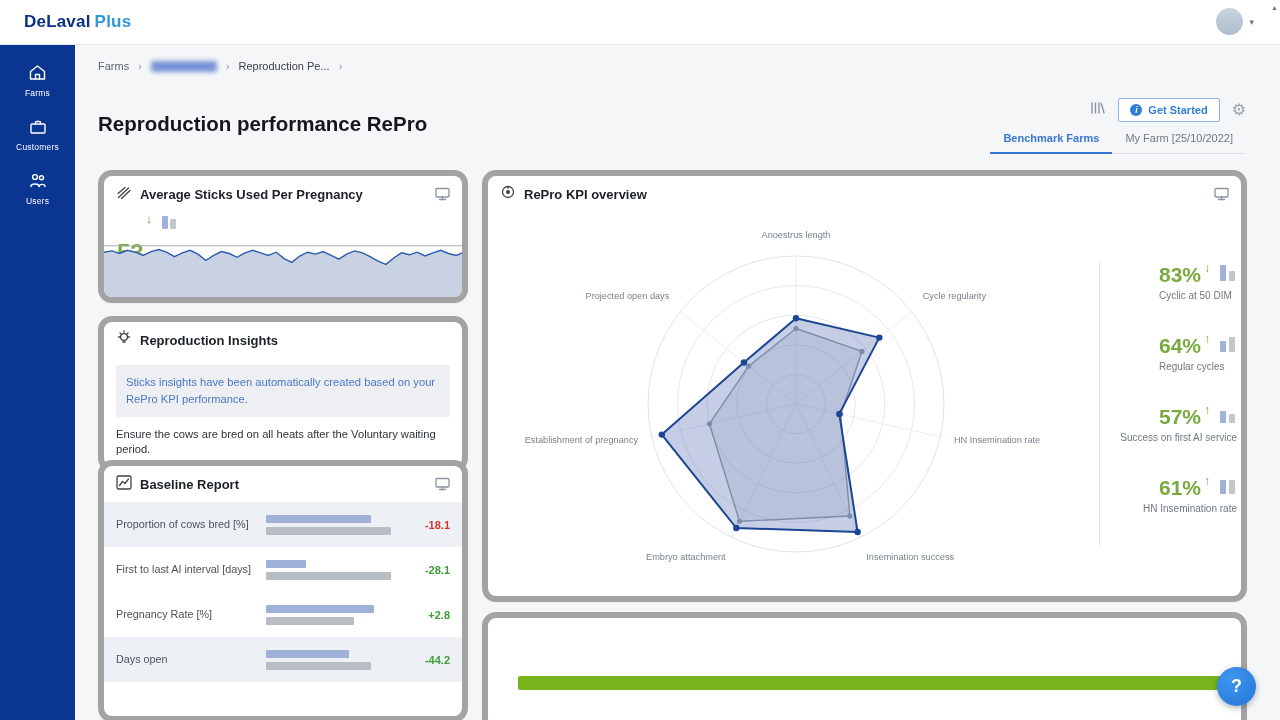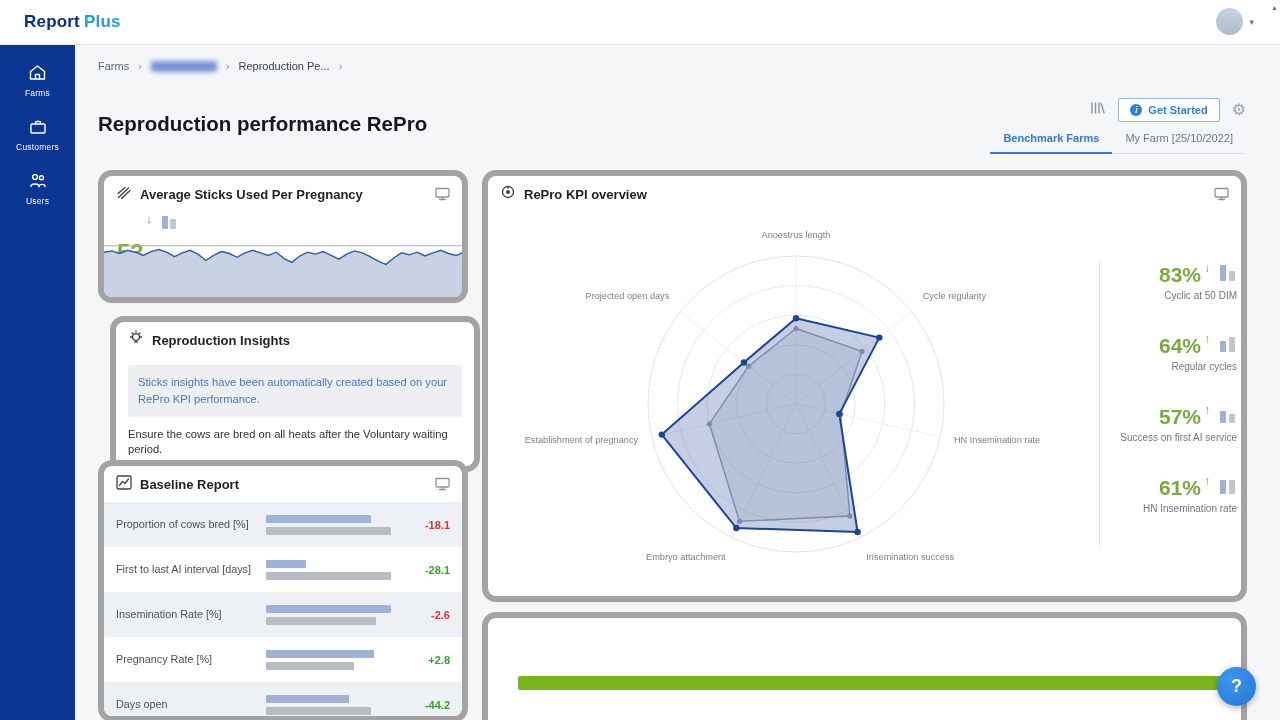--- a/index.html
+++ b/index.html
@@ -50,21 +50,21 @@
   .expand-btn{margin-left:auto;cursor:pointer;display:flex;}
   .expand-btn svg{stroke:#8a94a0;fill:none;stroke-width:1.3;stroke-linecap:round;}
   
   #card-sticks{left:98px;top:170px;width:370px;height:133px;}
   .sticks-value-row{position:absolute;left:13px;top:37px;display:flex;align-items:flex-start;gap:2px;}
   .big-val{font-size:24px;font-weight:700;color:#7aa93f;line-height:1;margin-top:28px;}
   .trend-arrow{font-size:13px;font-weight:700;color:#7aa93f;position:relative;top:-2px;}
   .mini-bars{margin-left:7px;margin-top:1px;}
   #sparkline{position:absolute;left:0;bottom:0;}
   
-  #card-insights{left:110px;top:316px;width:370px;height:156px;}
+  #card-insights{left:98px;top:316px;width:370px;height:156px;}
   .insight-box{margin:7px 12px 10px;background:#edeff2;border-radius:2px;padding:9px 10px;
     color:#4a77c9;font-size:11.2px;line-height:1.5;}
   .insight-msg{margin:0 12px;color:#2d3338;font-size:11.2px;line-height:1.4;}
   
   #card-baseline{left:98px;top:460px;width:370px;height:262px;}
   .b-row{display:flex;align-items:center;padding:0 12px;height:45px;box-sizing:border-box;}
   .b-row.shade{background:#edf0f4;}
   .b-label{width:150px;font-size:10.8px;color:#4a525a;line-height:1.3;}
   .b-bars{width:125px;display:flex;flex-direction:column;gap:4px;margin-right:10px;}
   .b-bar{height:8px;border-radius:1px;}
@@ -72,21 +72,21 @@
   .b-bar.bench{background:#b8bdc4;}
   .b-val{flex:1;text-align:right;font-size:11px;font-weight:700;}
   .b-val.red{color:#d6392e;}
   .b-val.green{color:#3f9c35;}
   
   #card-kpi{left:482px;top:170px;width:765px;height:432px;}
   #radar{position:absolute;left:0;top:0;pointer-events:none;}
   .kpi-divider{position:absolute;left:611px;top:85px;width:1px;height:285px;background:#e4e7ea;}
   .kpi-col{position:absolute;left:625px;top:88px;width:124px;display:flex;flex-direction:column;
     gap:34px;align-items:flex-end;}
-  .kpi-item{text-align:right;}
+  .kpi-item{}
   .kpi-top{display:flex;align-items:flex-start;justify-content:flex-end;gap:3px;}
   .kpi-value{font-size:21px;font-weight:700;color:#7aa93f;line-height:1;}
   .kpi-arrow{font-size:12px;font-weight:700;color:#7aa93f;position:relative;top:-3px;}
   .kpi-bars{margin-left:6px;}
   .kpi-label{font-size:10px;color:#6f7880;margin-top:4px;}
   
   #card-delayed{left:482px;top:612px;width:765px;height:120px;}
   .delayed-bar{position:absolute;left:30px;top:58px;height:14px;background:#78b51c;border-radius:2px;}
   
   .help-fab{position:absolute;left:1217px;top:667px;width:39px;height:39px;border-radius:50%;
@@ -94,21 +94,21 @@
     display:flex;align-items:center;justify-content:center;cursor:pointer;z-index:10;
     box-shadow:0 2px 6px rgba(0,0,0,.3);}
   
   .scroll-up{position:absolute;right:2px;top:4px;font-size:7px;color:#6f7880;cursor:pointer;z-index:9;}
 </style>
 </head>
 <body>
 
 <div class="topbar">
   <div class="logo">
-    <span class="p1">Report</span><span class="p2">Plus</span>
+    <span class="p1">DeLaval</span><span class="p2">Plus</span>
   </div>
   <div class="user">
     <span class="avatar"></span>
     <span class="chev">▾</span>
   </div>
 </div>
 <div class="scroll-up">▲</div>
 
 <div class="sidebar">
   <div class="side-item">
@@ -254,28 +254,20 @@
         </div>
         <div class="b-val red">-18.1</div>
       </div>
       <div class="b-row">
         <div class="b-label">First to last AI interval [days]</div>
         <div class="b-bars">
           <div class="b-bar farm" style="width: 32%;"></div>
           <div class="b-bar bench" style="width: 100%;"></div>
         </div>
         <div class="b-val green">-28.1</div>
-      </div>
-      <div class="b-row shade">
-        <div class="b-label">Insemination Rate [%]</div>
-        <div class="b-bars">
-          <div class="b-bar farm" style="width: 100%;"></div>
-          <div class="b-bar bench" style="width: 88%;"></div>
-        </div>
-        <div class="b-val red">-2.6</div>
       </div>
       <div class="b-row">
         <div class="b-label">Pregnancy Rate [%]</div>
         <div class="b-bars">
           <div class="b-bar farm" style="width: 86%;"></div>
           <div class="b-bar bench" style="width: 70%;"></div>
         </div>
         <div class="b-val green">+2.8</div>
       </div>
       <div class="b-row shade">

